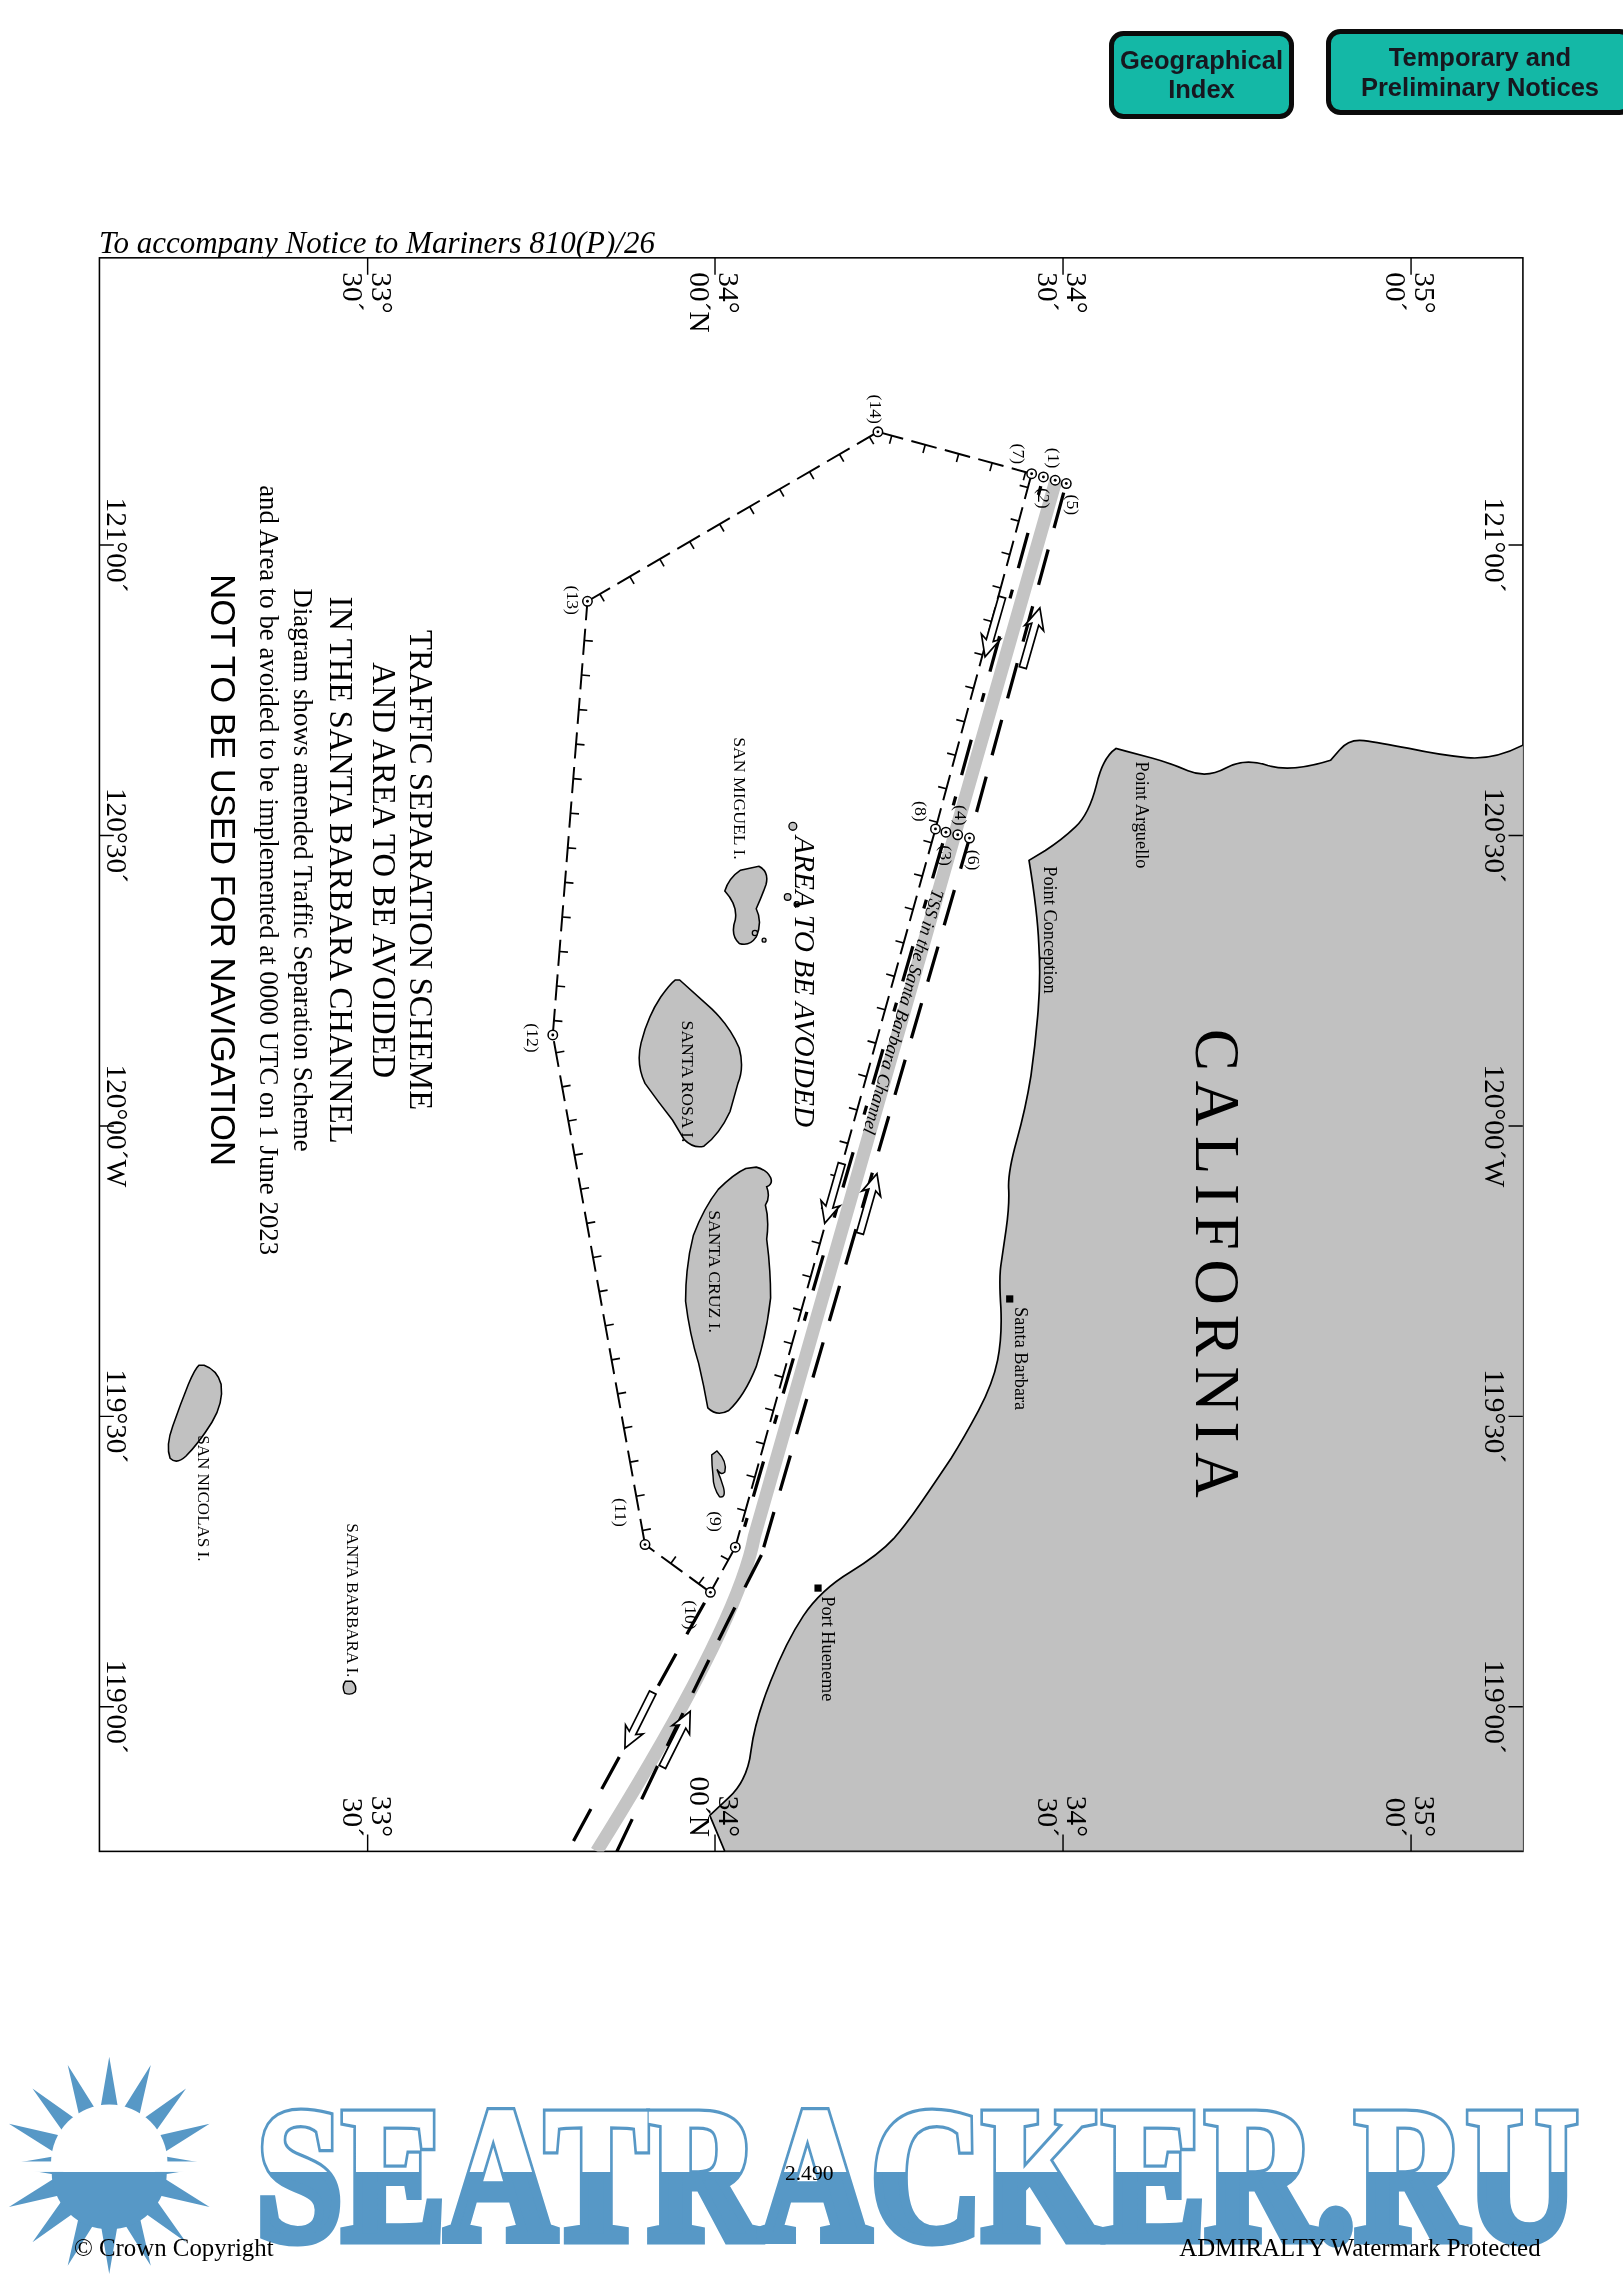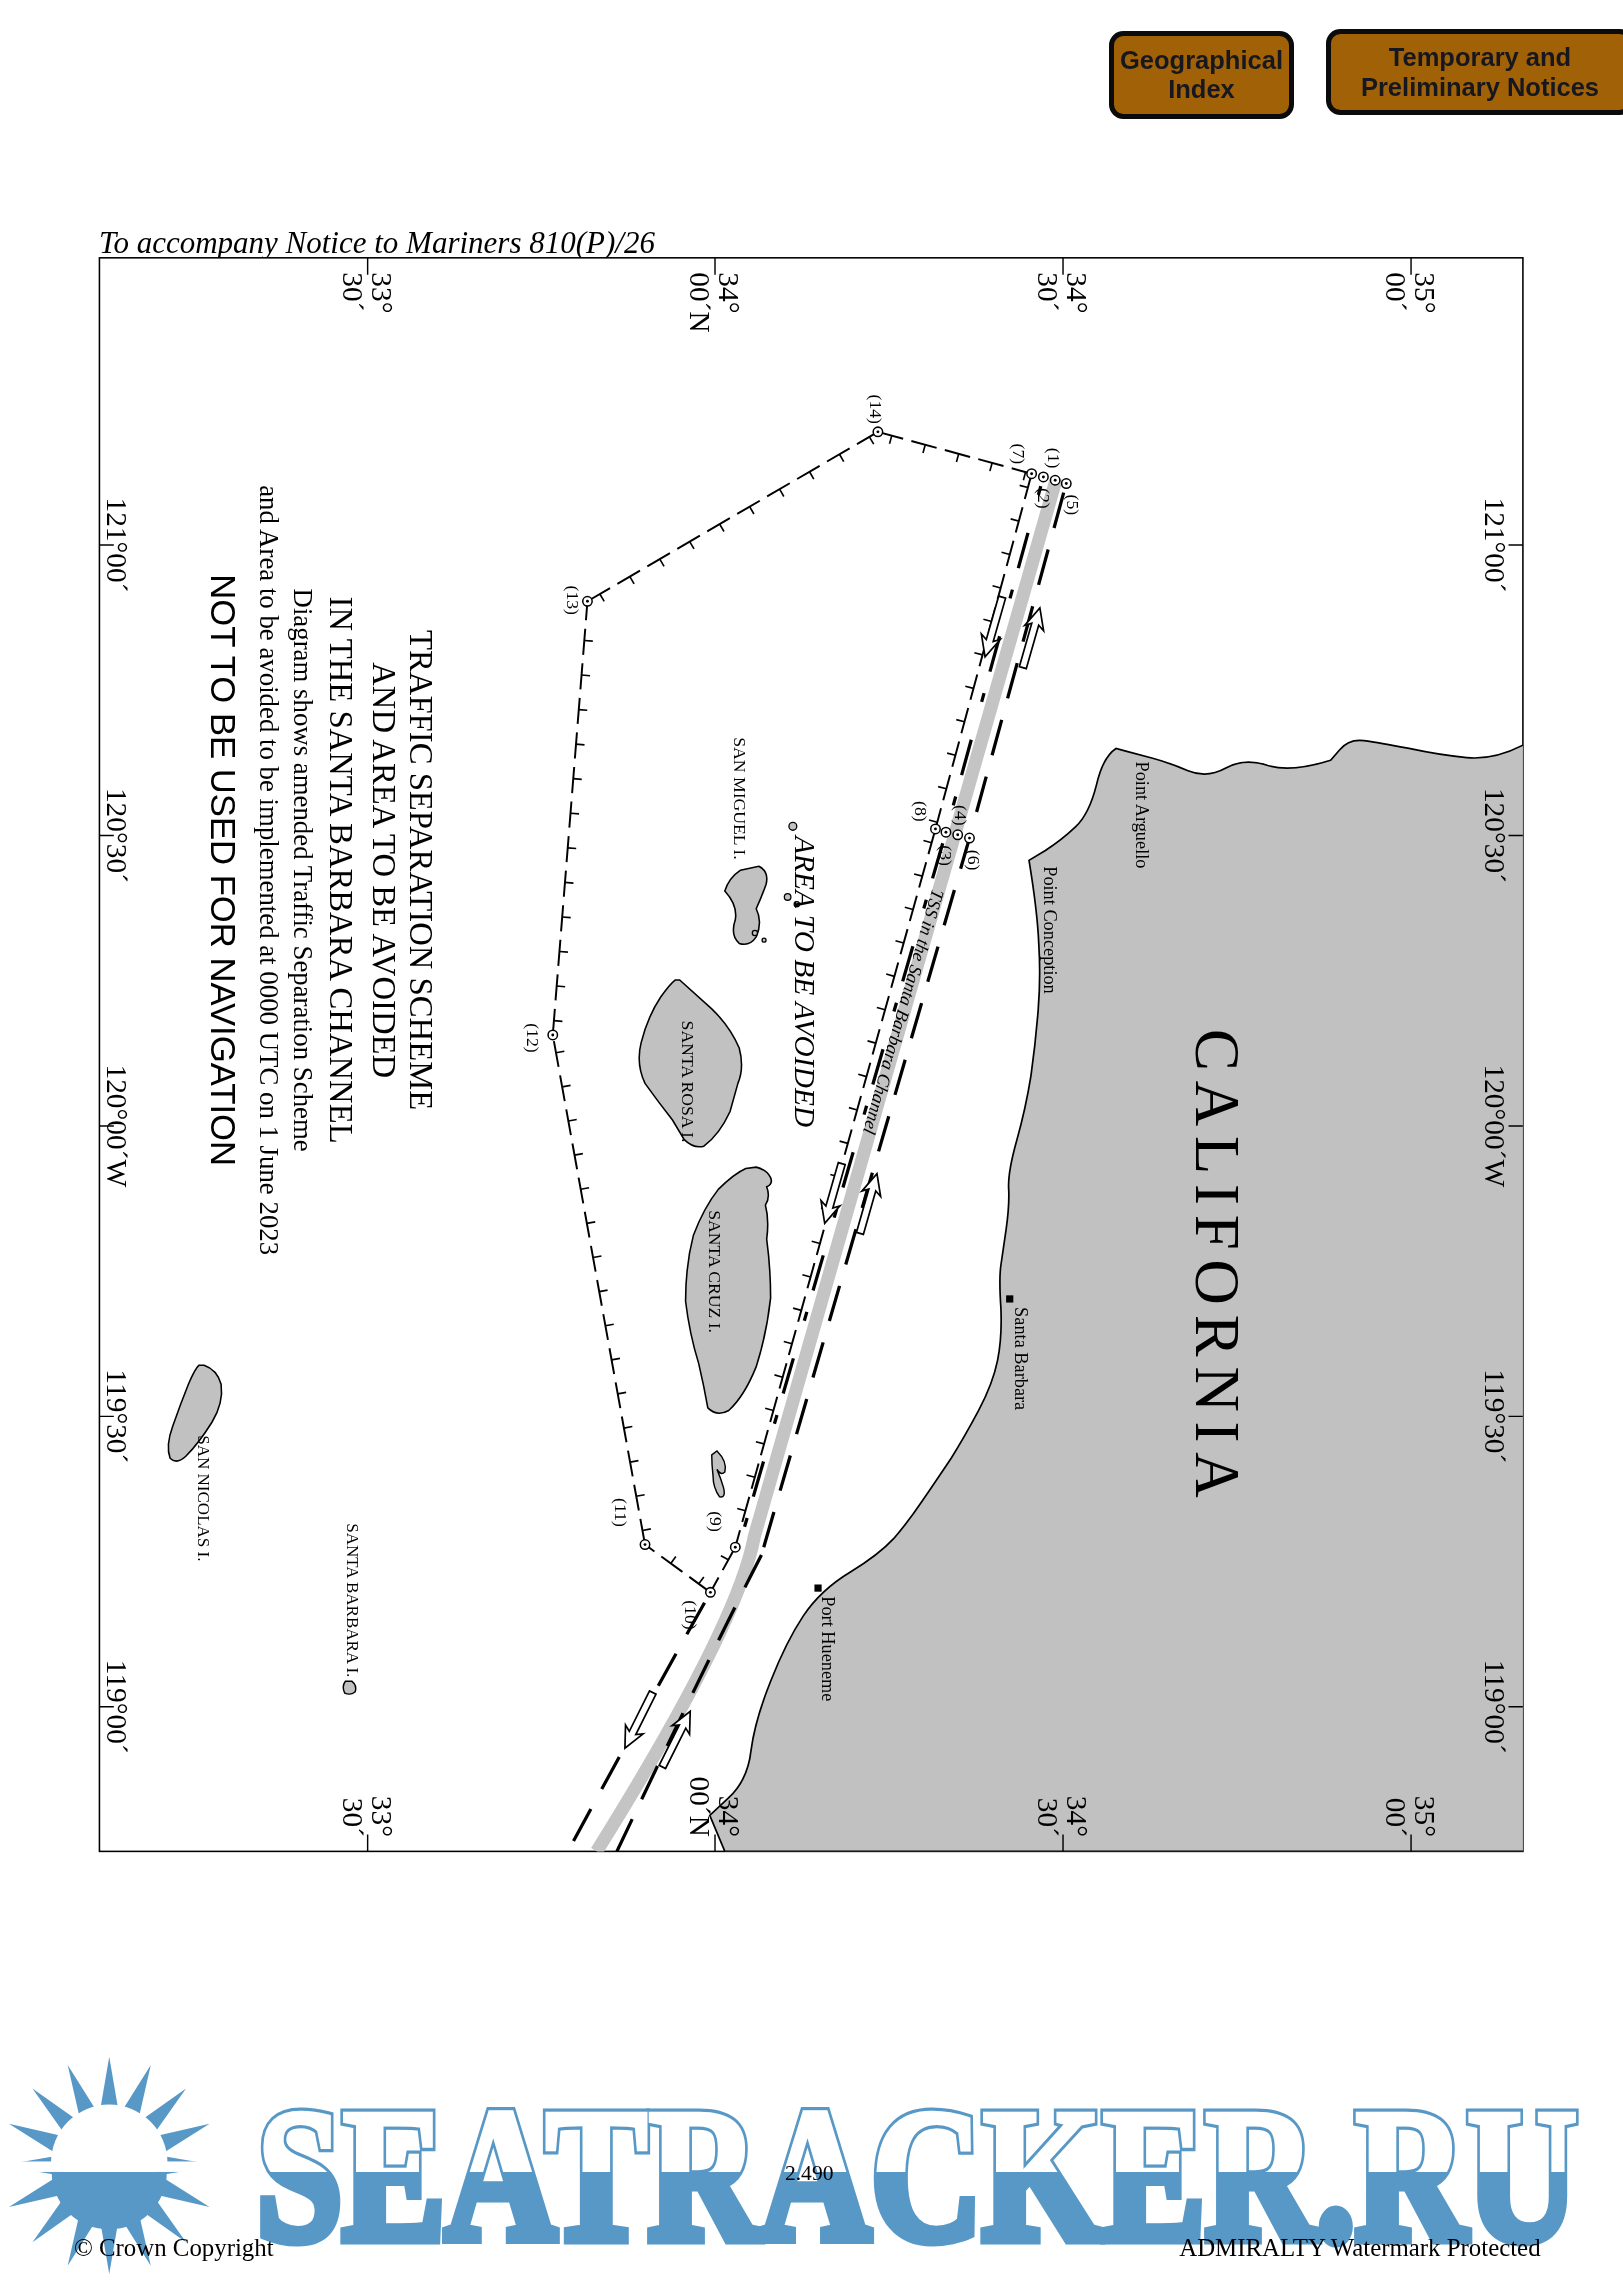--- a/index.html
+++ b/index.html
@@ -1,15 +1,15 @@
 <!DOCTYPE html>
 <html style="font-size:10.5px"><head><meta charset="utf-8">
 <style>
 html,body{margin:0;padding:0;background:#fff;width:1623px;height:2295px;overflow:hidden}
-.btn{position:absolute;background:#a16207;border:5.2px solid #0b0b0b;border-radius:14.4px;
+.btn{position:absolute;background:#14b8a6;border:5.2px solid #0b0b0b;border-radius:14.4px;
  font-family:"Liberation Sans",sans-serif;font-weight:bold;color:#17171f;
  display:flex;align-items:center;justify-content:center;text-align:center;box-sizing:border-box}
 </style></head>
 <body>
 
 <div style="position:absolute;left:0;top:0;width:1623px;height:2295px;background:#fff"></div>
 
 <div class="btn" style="left:1109px;top:31px;width:185px;height:88px;font-size:25.5px;line-height:29.4px">Geographical<br>Index</div>
 
 <div class="btn" style="left:1326px;top:29px;width:308px;height:86px;font-size:25.5px;line-height:30px">Temporary and<br>Preliminary Notices</div>

